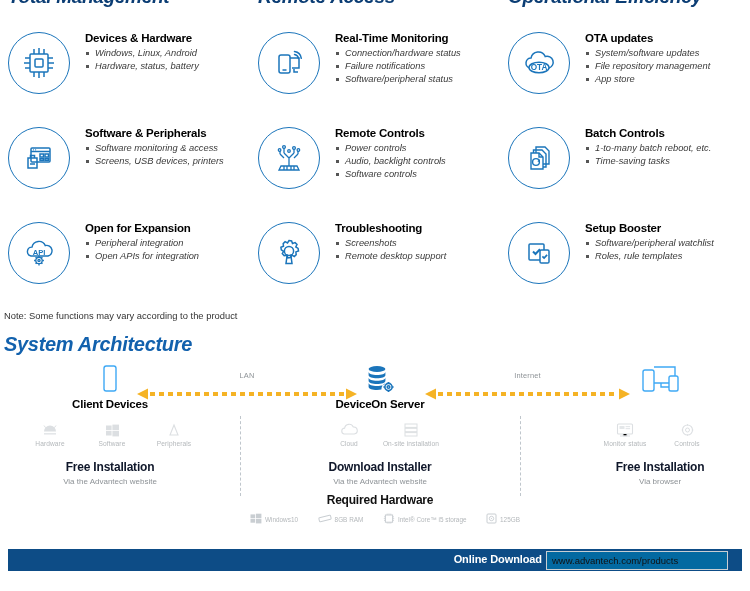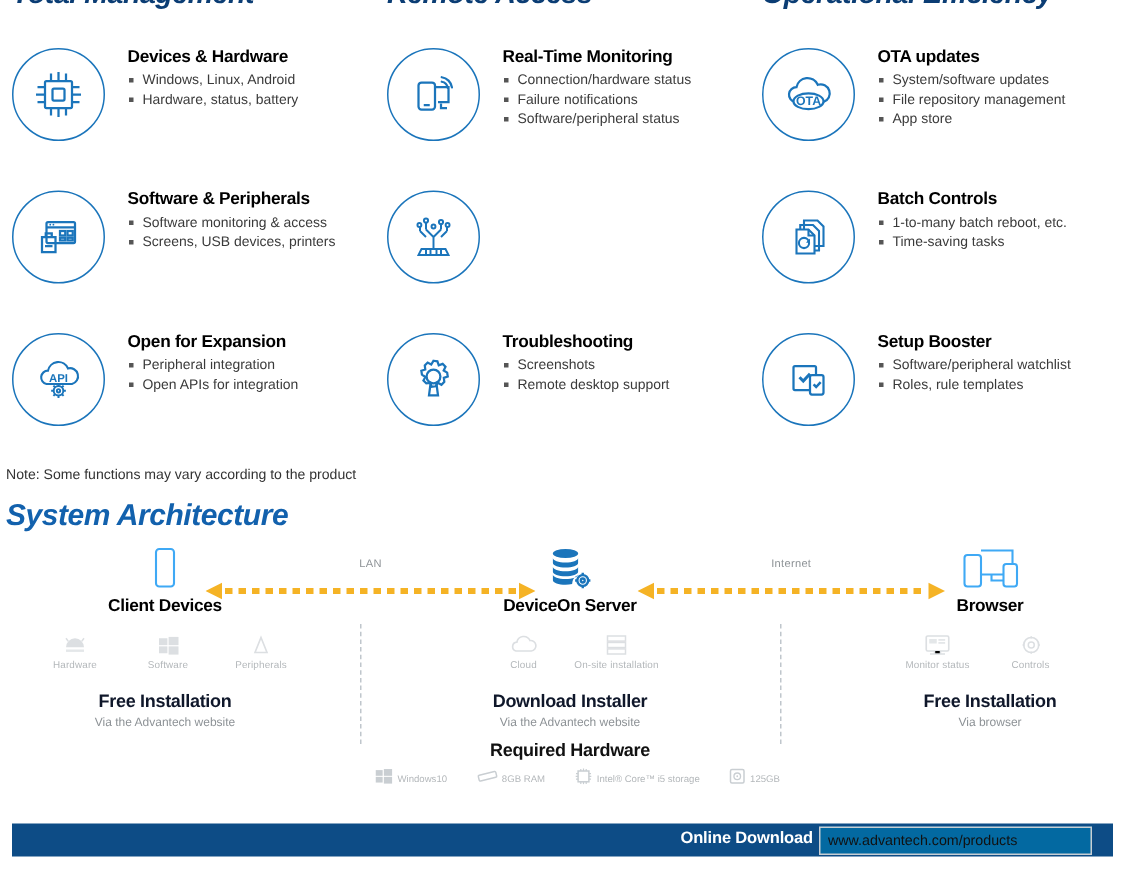--- a/index.html
+++ b/index.html
@@ -40,21 +40,21 @@
     border:1.6px solid #1b75bb;
     box-sizing:border-box;
     display:flex;align-items:center;justify-content:center;
   }
   .fic svg{display:block;}
   .ftx{position:absolute;left:85px;top:4px;width:170px;}
   .ftitle{
     font-size:11.5px;font-weight:bold;color:#000;
     letter-spacing:-0.2px;margin-bottom:3px;white-space:nowrap;
   }
-  .flist{list-style:none;margin:0;padding:0;}
+  .flist{list-style:none;margin:0;padding:0;font-style:italic;}
   .flist li{
     position:relative;padding-left:10px;
     font-size:9.3px;line-height:13.2px;color:#3a3a3a;
     white-space:nowrap;
   }
   .flist li:before{
     content:"";position:absolute;left:1px;top:5px;
     width:3px;height:3px;background:#555;
   }
 
@@ -267,20 +267,28 @@
               <path d="M20 28v-8M20 20l-5-5M20 20l5-5M15 15V10M25 15v-4M15 20l-4-4M25 20l4-4M11 16v-3M29 16v-3"></path>
               <circle cx="15" cy="9" r="1.4"></circle>
                 <circle cx="25" cy="10" r="1.4"></circle>
               <circle cx="10.6" cy="12" r="1.3"></circle>
                 <circle cx="29.4" cy="12" r="1.3"></circle>
               <circle cx="20" cy="13" r="1.3"></circle>
               <path d="M12 28h16l2 4H10z"></path>
               <path d="M15 28v4M18 28v4M22 28v4M25 28v4"></path>
             </g>
           </svg>
+        </div>
+        <div class="ftx">
+          <div class="ftitle">Remote Controls</div>
+          <ul class="flist">
+            <li>Power controls</li>
+            <li>Audio, backlight controls</li>
+            <li>Software controls</li>
+          </ul>
         </div>
       </div>
 
       <div class="fcell fc2">
         <div class="fic">
           <svg width="40" height="40" viewBox="0 0 40 40">
             <g fill="none" stroke="#1b75bb" stroke-width="1.4">
               <path d="M17 9h9l4 4v13h-13z"></path>
               <path d="M14.5 12h8.5l4 4v13h-12.5z"></path>
               <path d="M12 15h8l4 4v12h-12z" fill="#fff"></path>
@@ -409,21 +417,20 @@
       <div class="nicon">
         <svg width="42" height="30" viewBox="0 0 42 30">
           <g fill="none" stroke="#3fa9f5" stroke-width="1.4">
             <rect x="4" y="6" width="11" height="21" rx="2"></rect>
             <path d="M15 3h21v16H15"></path>
             <path d="M22 19v4h8"></path>
             <rect x="30" y="12" width="9" height="15" rx="1.8" fill="#fff"></rect>
           </g>
         </svg>
       </div>
-      <div class="nname">Browser</div>
     </div>
 
     <div class="arrowwrap aw1">
       <div class="alabel">LAN</div>
       <svg class="arrowline" viewBox="0 0 220 12" preserveAspectRatio="none">
         <polygon points="0,6 11,0.5 11,11.5" fill="#f5b325"></polygon>
         <polygon points="220,6 209,0.5 209,11.5" fill="#f5b325"></polygon>
         <line x1="13" y1="6" x2="207" y2="6" stroke="#f5b325" stroke-width="4" stroke-dasharray="5,4"></line>
       </svg>
     </div>

